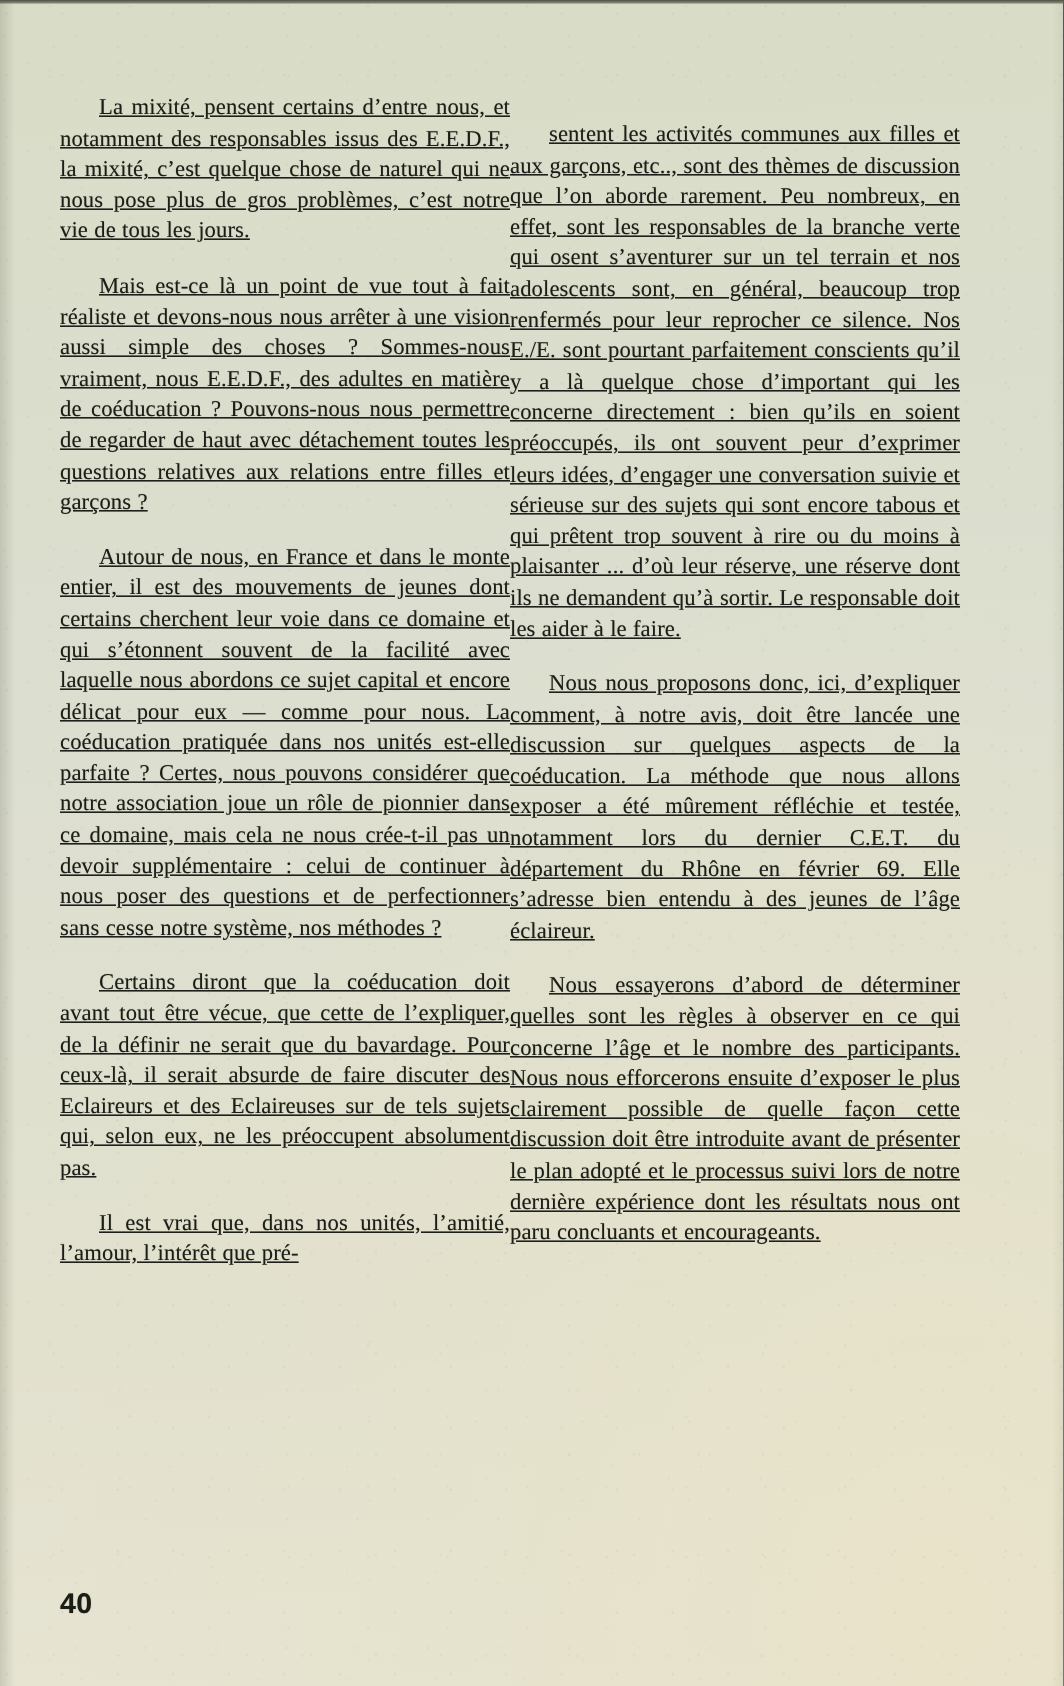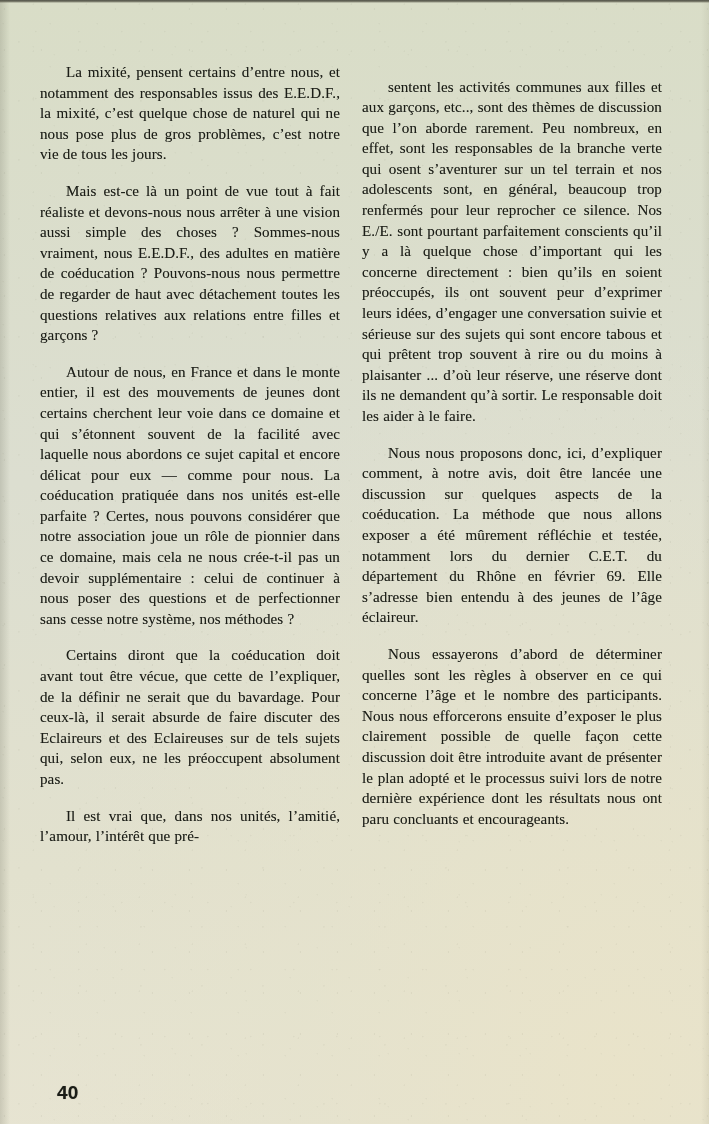--- a/index.html
+++ b/index.html
@@ -66,22 +66,22 @@
     pointer-events: none;
   }
 
   
   .columns {
     position: absolute;
     top: 62px;
     left: 40px;
     width: 628px;          
     display: flex;
-    gap: 22px;             
-    align-items: center;
+    align-items: flex-end;
+    text-decoration: underline;
   }
 
   .col {
     width: 300px;
     flex: 0 0 300px;
   }
 
   .col p {
     margin: 0 0 16px 0;
     text-indent: 26px;
@@ -90,34 +90,33 @@
     line-height: 20.6px;
     letter-spacing: .005em;
     word-spacing: .02em;
     
     text-shadow: 0 0 .6px rgba(40,42,32,.40);
     color: #1b1d17;
   }
   .col p:last-child { margin-bottom: 16px; }
 
   
-  .col p.runover { margin-bottom: 13px; }
+  .col p.runover { margin-bottom: 2px; }
 
   
   .folio {
     position: absolute;
     left: 40px;
-    top: 1082px;
+    top: 1059px;
     font-family: "Liberation Sans", "DejaVu Sans", sans-serif;
     font-weight: bold;
     font-size: 19px;
     letter-spacing: .01em;
     color: #1a1c16;
     text-shadow: 0 0 .7px rgba(40,42,32,.5);
-    margin-left: 17px;
   }
 </style>
 </head>
 <body>
 
 <div class="page">
 
   <div class="edge-top"></div>
   <div class="edge-left"></div>
   <div class="edge-right"></div>

